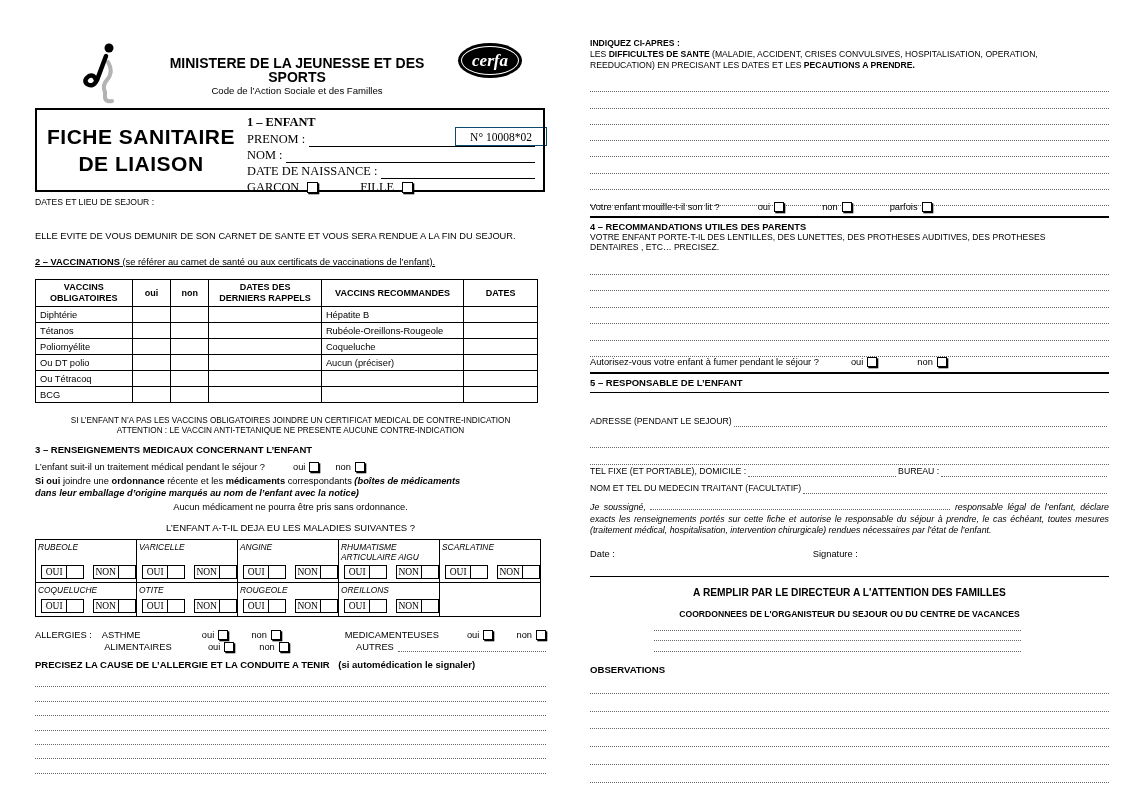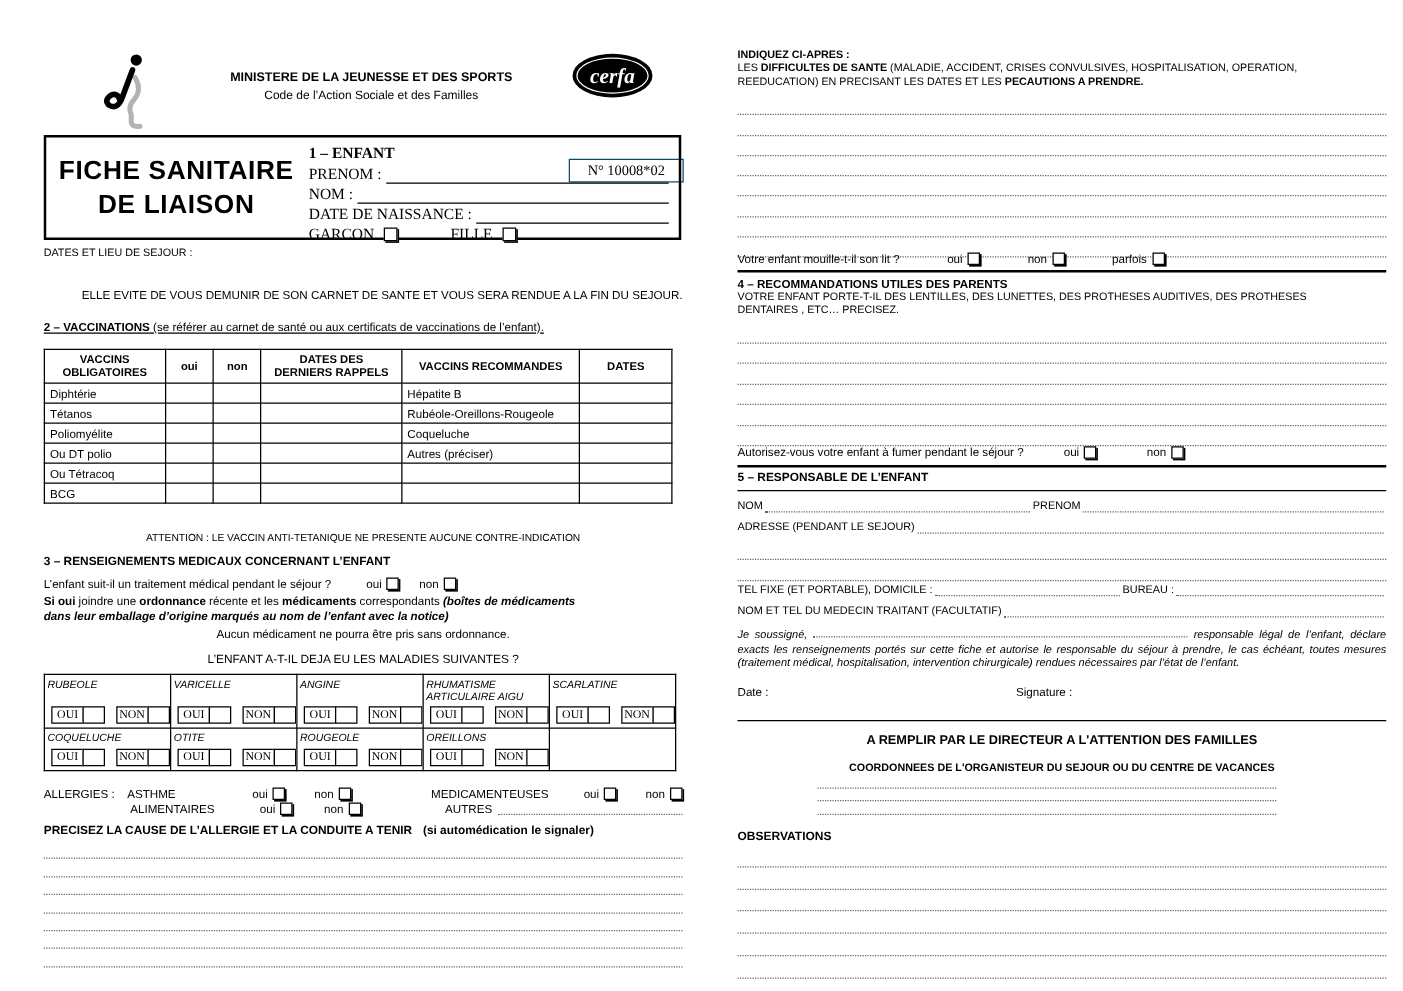--- a/index.html
+++ b/index.html
@@ -70,21 +70,21 @@
   <div class="col" style="left:35px;width:511px;">
 
     <div class="abs" style="top:42px;left:46px;width:44px;height:62px;">
       <svg width="44" height="62" viewBox="0 0 44 62">
         <path d="M27 20 Q33 30 26 38 Q21 43 24 50 L24 56 Q25 60 31 59" fill="none" stroke="#b3b3b3" stroke-width="4" stroke-linecap="round"></path>
         <circle cx="28" cy="6" r="4.5" fill="#000"></circle>
         <path d="M25 14 L16 38 Q12 46 6 42 Q2 38 8 34 Q13 32 15 38" fill="none" stroke="#000" stroke-width="4.5" stroke-linecap="round"></path>
       </svg>
     </div>
     <div class="abs ctr" style="top:56px;left:112px;width:300px;">
-      <div class="b" style="font-size:10px;line-height:14px;">MINISTERE DE LA JEUNESSE ET DES SPORTS</div>
+      <div class="b" style="font-size:14px;line-height:14px;">MINISTERE DE LA JEUNESSE ET DES SPORTS</div>
       <div style="font-size:9.6px;line-height:13px;">Code de l’Action Sociale et des Familles</div>
     </div>
     <div class="cerfa" style="left:423px;top:43px;width:64px;height:35px;">
       <span>cerfa</span>
     </div>
     <div class="numbox serif" style="left:420px;top:84px;width:90px;height:17px;font-size:11.5px;">N° 10008*02</div>
 
     <div class="tbox" style="left:0;top:108px;width:506px;height:80px;">
       <div class="tb-title">
         <div>FICHE SANITAIRE</div>
@@ -109,21 +109,21 @@
           <span class="cb" style="margin-left:8px;width:9px;height:9px;"></span>
           <span style="width:42px;"></span>
           <span>FILLE</span>
           <span class="cb" style="margin-left:8px;width:9px;height:9px;"></span>
         </div>
       </div>
     </div>
 
     <div class="abs s86" style="top:197px;">DATES ET LIEU DE SEJOUR :</div>
 
-    <div class="abs s93" style="top:230px;text-align:right;">ELLE EVITE DE VOUS DEMUNIR DE SON CARNET DE SANTE ET VOUS SERA RENDUE A LA FIN DU SEJOUR.</div>
+    <div class="abs s93" style="top:230px;">ELLE EVITE DE VOUS DEMUNIR DE SON CARNET DE SANTE ET VOUS SERA RENDUE A LA FIN DU SEJOUR.</div>
 
     <div class="abs s93" style="top:256px;text-decoration:underline;">
       <span class="b">2 – VACCINATIONS</span><span> (se référer au carnet de santé ou aux certificats de vaccinations de l’enfant).</span>
     </div>
 
     <table class="vtab abs" style="top:279px;">
       <tbody>
           <tr>
         <th style="width:95px;">
               <div>VACCINS</div>
@@ -160,21 +160,21 @@
             <td></td>
             <td></td>
         <td>Coqueluche</td>
         <td></td>
       </tr>
       <tr>
         <td>Ou DT polio</td>
         <td></td>
             <td></td>
             <td></td>
-        <td>Autres (préciser)</td>
+        <td>Aucun (préciser)</td>
         <td></td>
       </tr>
       <tr>
         <td>Ou Tétracoq</td>
         <td></td>
             <td></td>
             <td></td>
         <td></td>
         <td></td>
       </tr>
@@ -182,20 +182,21 @@
         <td>BCG</td>
         <td></td>
             <td></td>
             <td></td>
         <td></td>
         <td></td>
       </tr>
     </tbody>
       </table>
 
+    <div class="abs s82 ctr" style="top:416px;">SI L’ENFANT N’A PAS LES VACCINS OBLIGATOIRES JOINDRE UN CERTIFICAT MEDICAL DE CONTRE-INDICATION</div>
     <div class="abs s82 ctr" style="top:426px;">ATTENTION : LE VACCIN ANTI-TETANIQUE NE PRESENTE AUCUNE CONTRE-INDICATION</div>
 
     <div class="abs s95 b" style="top:444px;">3 – RENSEIGNEMENTS MEDICAUX CONCERNANT L’ENFANT</div>
 
     <div class="abs s93" style="top:461px;display:flex;align-items:center;">
       <span>L’enfant suit-il un traitement médical pendant le séjour ?</span>
       <span class="opt" style="margin-left:28px;">
           <span>oui</span>
           <span class="cb"></span>
         </span>
@@ -428,26 +429,20 @@
           <span>non</span>
           <span class="cb"></span>
         </span>
     </div>
 
     <div class="abs rule2" style="top:372px;"></div>
 
     <div class="abs s95 b" style="top:377px;">5 – RESPONSABLE DE L’ENFANT</div>
     <div class="abs rule1" style="top:392px;"></div>
 
-    <div class="abs rrow" style="top:399px;">
-      <span class="rlab">NOM</span>
-      <span class="fdots" style="max-width:212px;"></span>
-      <span class="rlab">PRENOM</span>
-      <span class="fdots"></span>
-    </div>
     <div class="abs rrow" style="top:416px;">
       <span class="rlab">ADRESSE (PENDANT LE SEJOUR)</span>
       <span class="fdots"></span>
     </div>
     <div class="abs dots" style="top:433px;height:14px;"></div>
     <div class="abs dots" style="top:450px;height:14px;"></div>
     <div class="abs rrow" style="top:466px;">
       <span class="rlab">TEL FIXE (ET PORTABLE), DOMICILE :</span>
       <span class="fdots" style="max-width:148px;"></span>
       <span class="rlab">BUREAU :</span>

